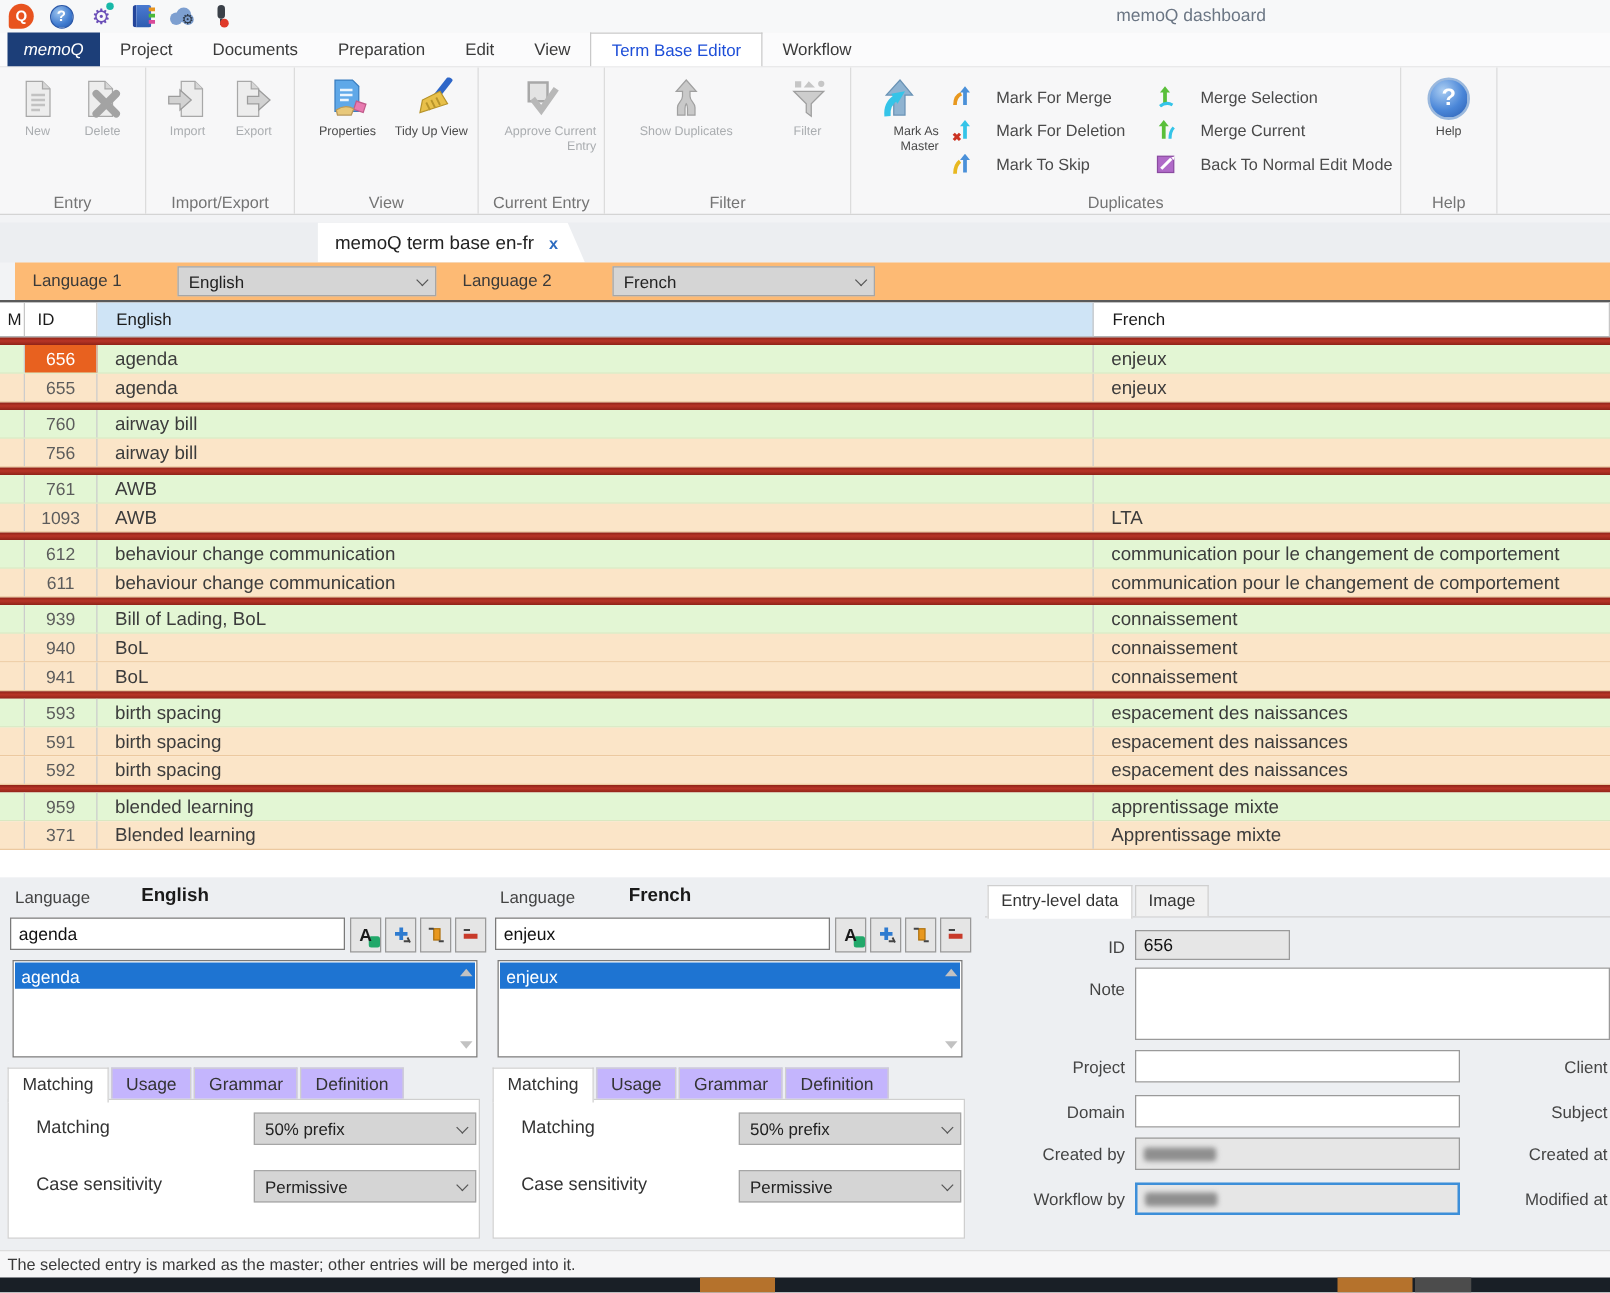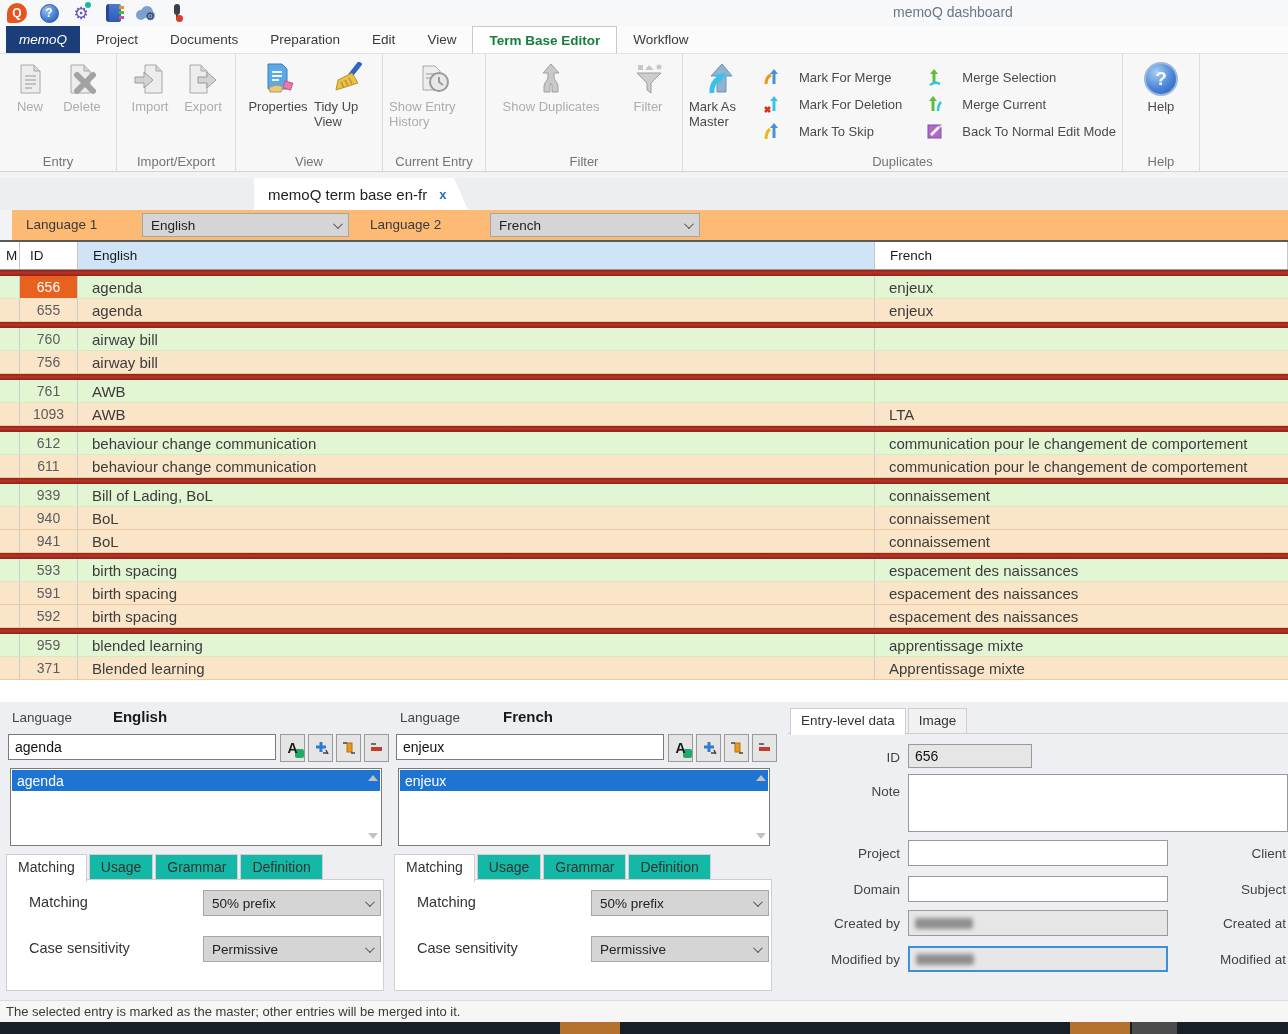--- a/index.html
+++ b/index.html
@@ -22,28 +22,28 @@
   .mic-ic { position:relative; width:12px; height:20px; }
   .mic-ic .body { position:absolute; left:3px; top:1px; width:6px; height:11px; background:#3a4048; border-radius:3px; }
   .mic-ic .stand { position:absolute; left:5px; top:12px; width:2px; height:5px; background:#3a4048; }
   .mic-ic .dot { position:absolute; right:0; bottom:1px; width:7px; height:7px; border-radius:50%; background:#e03a2a; }
   .win-title { position:absolute; left:893px; top:4px; font-size:14px; color:#6b7684; }
 
   
   .menubar { position:absolute; top:26px; left:0; width:100%; height:28px; background:#fbfbfc; display:flex; align-items:stretch; border-bottom:1px solid #e3e3e3; }
   .m-app { background:#1c3e78; color:#fff; width:74px; display:flex; align-items:center; justify-content:center; font-size:13.5px; margin-left:6px;font-style:italic; }
   .m-item { display:flex; align-items:center; padding:0 16px; font-size:13.5px; color:#3a3a3a; }
-  .m-item.active { background:#fff; border:1px solid #c9c9c9; border-bottom:none; color:#15803d;font-weight:bold; }
+  .m-item.active { background:#fff; border:1px solid #c9c9c9; border-bottom:none; color:#1d4ed8; }
 
   
   .ribbon { position:absolute; top:54px; left:0; width:100%; height:118px; background:#f7f7f8; border-bottom:1px solid #d4d4d4; display:flex; }
   .rgroup { position:relative; border-right:1px solid #dcdcdc; padding:4px 6px 18px 6px; display:flex; align-items:flex-start; }
   .rgroup-label { position:absolute; bottom:2px; left:0; right:0; text-align:center; font-size:13px; color:#747474; }
   .rbtn { display:flex; flex-direction:column; align-items:center; padding-top:4px; }
-  .rbtn .lbl { font-size:13px; color:#4a4a4a; text-align:left; line-height:1.15; margin-top:4px; }
+  .rbtn .lbl { font-size:10px; color:#4a4a4a; text-align:right; line-height:1.15; margin-top:4px; }
   .rbtn.disabled .lbl { color:#aaadb0; }
   .sb-col { display:flex; flex-direction:column; justify-content:flex-start; gap:5px; padding-top:8px; margin-left:10px; }
   .sbtn { display:flex; align-items:center; gap:18px; height:22px; font-size:13px; color:#4a4a4a; white-space:nowrap; }
   .help-ball-lg { width:34px; height:34px; border-radius:50%; background:radial-gradient(circle at 35% 28%, #aacdf2, #4a86d8 55%, #2a5cb0); border:2px solid #9ab8dd; color:#fff; font-weight:bold; font-size:19px; display:flex; align-items:center; justify-content:center; }
 
   
   .tabstrip { position:absolute; top:178px; left:0; width:100%; height:32px; background:#eceef1; }
   .dtab { position:absolute; top:0; height:32px; display:flex; align-items:center; clip-path:polygon(0 0, calc(100% - 14px) 0, 100% 100%, 0 100%); }
   .dtab.dashboard { left:6px; width:248px; background:linear-gradient(#f2f3f5,#dde1e6); justify-content:center; font-weight:bold; font-size:15px; color:#41546b; }
   .dtab.termbase { left:254px; width:214px; background:#fff; font-size:15px; color:#222; padding-left:14px; }
@@ -83,21 +83,21 @@
   .tbtns { position:absolute; left:276px; top:30px; display:flex; gap:3px; }
   .tbtn { width:25px; height:28px; background:#e5e5e5; border:1px solid #9a9a9a; display:flex; align-items:center; justify-content:center; position:relative; }
   .ic-case { font-weight:bold; font-size:14px; color:#1a1a1a; position:relative; z-index:1; }
   .ic-case::after { content:""; position:absolute; right:-6px; bottom:-2px; width:9px; height:9px; background:#21a86a; border-radius:2px; z-index:-1; }
   .listbox { position:absolute; left:6px; top:64px; width:372px; height:78px; background:#fff; border:1px solid #7a7a7a; }
   .listbox .sel-item { height:21px; background:#1e74d2; color:#fff; font-size:14px; display:flex; align-items:center; padding-left:5px; margin:1px; }
   .lb-arrow { position:absolute; right:3px; width:0; height:0; border-left:5px solid transparent; border-right:5px solid transparent; }
   .lb-up { top:6px; border-bottom:6px solid #c2c2c2; }
   .lb-dn { bottom:6px; border-top:6px solid #c2c2c2; }
   .etabs { position:absolute; left:2px; top:150px; display:flex; }
-  .etab { border:1px solid #cfcfcf; border-bottom:none; background:#14b8a6; padding:4px 11px 5px; font-size:14px; color:#333; margin-right:2px; }
+  .etab { border:1px solid #cfcfcf; border-bottom:none; background:#c4b5fd; padding:4px 11px 5px; font-size:14px; color:#333; margin-right:2px; }
   .etab.active { background:#fff; position:relative; z-index:2; padding-bottom:7px; margin-bottom:-2px; }
   .mpanel { position:absolute; left:2px; top:175px; width:378px; height:112px; background:#fff; border:1px solid #cfcfcf; }
   .mpanel .plabel { position:absolute; left:22px; font-size:14.5px; color:#333; }
   .mpanel .select { left:196px; width:178px; height:26px; }
 
   
   .entrypanel { position:absolute; left:788px; top:0; right:0; height:298px; }
   .eptabs { position:absolute; left:2px; top:6px; display:flex; z-index:2; }
   .eptab { border:1px solid #cfcfcf; border-bottom:none; background:#f1f1f1; padding:4px 10px 5px; font-size:13.5px; color:#333; margin-right:2px; }
   .eptab.active { background:#fff; padding-bottom:7px; margin-bottom:-2px; }
@@ -242,32 +242,28 @@
               <path d="M13 20l3 6M17 18l3 6M21 16l3 6"></path>
             </g>
           </svg>
       </span>
       <span class="lbl">Tidy Up View</span>
     </div>
     <div class="rgroup-label">View</div>
   </div>
 
   <div class="rgroup">
-    <div class="rbtn disabled" style="width:90px">
-      <span>
-        <svg width="34" height="34" viewBox="0 0 34 34">
-            <path d="M6 4h12l5 5v19H6z" fill="#ededed" stroke="#a8a8a8"></path>
-            <g stroke="#c2c2c2" stroke-width="2">
-              <path d="M9 12h9M9 16h9"></path>
-            </g>
-            <circle cx="22" cy="20" r="9" fill="#e8e8e8" stroke="#9a9a9a" stroke-width="2"></circle>
-            <path d="M22 15v5l4 3" stroke="#9a9a9a" stroke-width="2" fill="none"></path>
-          </svg>
-      </span>
-      <span class="lbl">Show Entry History</span>
+    <div class="rbtn disabled" style="width:88px">
+      <span>
+        <svg width="34" height="34" viewBox="0 0 34 34">
+            <rect x="7" y="4" width="15" height="15" fill="#e3e3e3" stroke="#a8a8a8" stroke-width="2"></rect>
+            <path d="M10 17l7 9 12-17" stroke="#b8b8b8" stroke-width="5" fill="none"></path>
+          </svg>
+      </span>
+      <span class="lbl">Approve Current Entry</span>
     </div>
     <div class="rgroup-label">Current Entry</div>
   </div>
 
   <div class="rgroup">
     <div class="rbtn disabled" style="width:102px;margin-left:8px">
       <span>
         <svg width="34" height="34" viewBox="0 0 34 34">
             <path d="M17 2l8 9h-5v4c0 4 4 5 4 9v6h-6v-5c0-3-1-4-1-4s-1 1-1 4v5h-6v-6c0-4 4-5 4-9v-4H9z" fill="#c9c9c9" stroke="#a0a0a0"></path>
           </svg>
@@ -646,21 +642,21 @@
     <span class="fieldlabel" style="top:180px;left:0">Domain</span>
     <input class="ep-input" style="top: 174px; width: 260px; height: 26px;">
     <span class="rlabel" style="top:180px">Subject</span>
 
     <span class="fieldlabel" style="top:214px;left:0">Created by</span>
     <div class="ep-input ro" style="top:208px;width:260px;height:26px">
         <span class="blob"></span>
       </div>
     <span class="rlabel" style="top:214px">Created at</span>
 
-    <span class="fieldlabel" style="top:250px;left:0">Modified by</span>
+    <span class="fieldlabel" style="top:250px;left:0">Workflow by</span>
     <div class="ep-input ro focused" style="top:244px;width:260px;height:26px">
         <span class="blob"></span>
       </div>
     <span class="rlabel" style="top:250px">Modified at</span>
   </div>
 </div>
 
 <div class="statusbar">
   <span>The selected entry is marked as the master; other entries will be merged into it.</span>
 </div>

